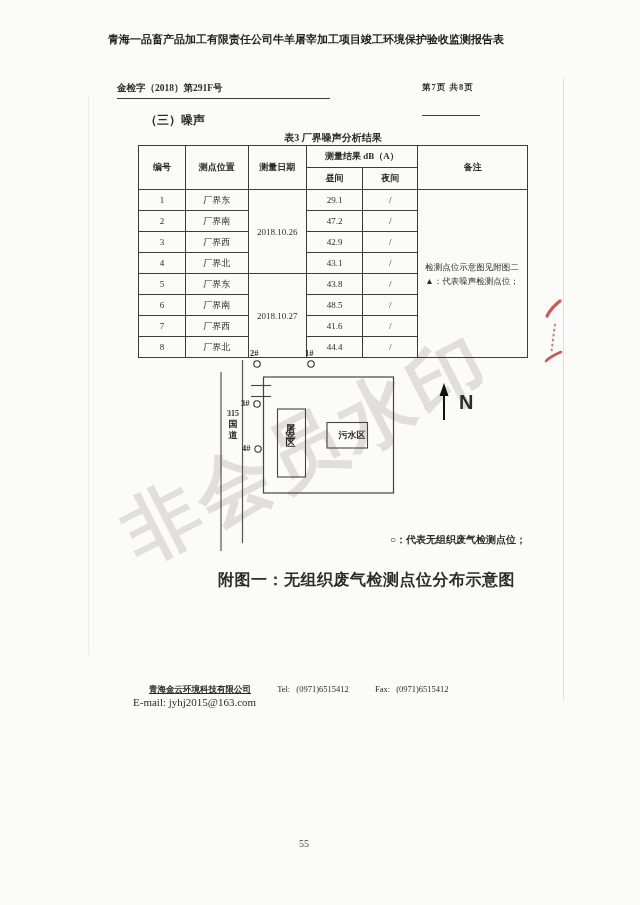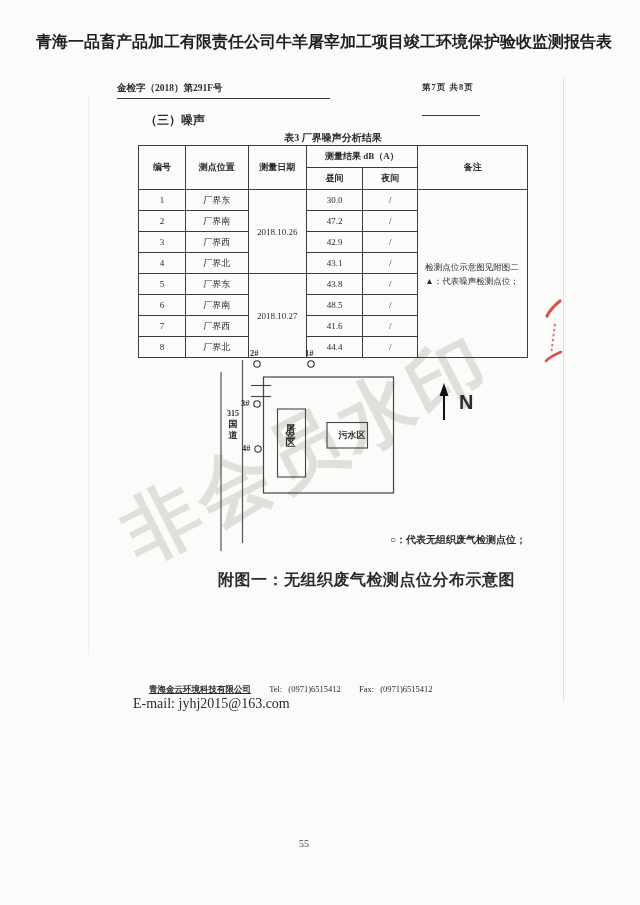--- a/index.html
+++ b/index.html
@@ -14,22 +14,22 @@
   
   .watermark{
     left:128px;top:500px;height:80px;line-height:80px;
     font-size:76px;font-weight:700;letter-spacing:4px;white-space:nowrap;
     color:#d9d6d2;opacity:.75;
     transform:rotate(-27deg);transform-origin:left center;
     z-index:0;pointer-events:none;
   }
 
   
-  .doc-title{left:0;top:32px;width:612px;text-align:right;
-    font-size:16px;font-weight:700;color:#1f1f1f;z-index:2;}
+  .doc-title{left:0;top:32px;width:612px;text-align:center;
+    font-size:11px;font-weight:700;color:#1f1f1f;z-index:2;}
   .hdr-left{left:117px;top:82px;width:213px;padding-bottom:3px;
     border-bottom:1.5px solid #3a3a3a;font-size:9.5px;font-weight:700;z-index:2;}
   .hdr-right{left:422px;top:82px;width:58px;padding-bottom:21px;
     border-bottom:1.5px solid #3a3a3a;font-size:8.5px;font-weight:700;
     letter-spacing:1px;white-space:nowrap;z-index:2;}
   .section-title{left:145px;top:112px;font-size:12px;font-weight:700;z-index:2;}
   .table-title{left:138px;top:131px;width:390px;text-align:center;
     font-size:10px;font-weight:700;z-index:2;}
 
   
@@ -53,23 +53,23 @@
     font-size:9px;font-weight:700;z-index:2;}
   .north-label{left:459px;top:391px;font-size:20px;font-weight:700;
     font-family:"Liberation Sans","DejaVu Sans",sans-serif;z-index:2;}
   .legend{left:390px;top:533px;font-size:10px;font-weight:700;z-index:2;}
   .fig-caption{left:218px;top:570px;font-size:16px;font-weight:700;
     letter-spacing:.5px;z-index:2;}
 
   
   .footer-line1{left:133px;top:684px;font-size:8.5px;z-index:2;white-space:nowrap;}
   .footer-line1 .company{font-weight:700;text-decoration:underline;margin-left:16px;}
-  .footer-line1 .lbl{margin-left:16px;}
+  .footer-line1 .lbl{margin-left:24px;}
   .footer-line1 .val{margin-left:4px;}
-  .footer-line2{left:133px;top:696px;font-size:14px;z-index:2;}
+  .footer-line2{left:133px;top:696px;font-size:11px;z-index:2;}
   .page-number{left:0;top:838px;width:608px;text-align:center;
     font-size:10px;color:#444;z-index:2;}
 
   svg.gfx{left:0;top:0;z-index:1;pointer-events:none;}
   .edge-line{left:563px;top:78px;width:1px;height:622px;background:#e3e0dc;z-index:1;}
   .edge-line-left{left:88px;top:95px;width:1px;height:560px;background:#f0eeec;z-index:1;}
 </style>
 </head>
 <body>
 
@@ -106,21 +106,21 @@
       <tr>
         <th>昼间</th>
         <th>夜间</th>
       </tr>
     </thead>
     <tbody>
       <tr>
         <td>1</td>
         <td>厂界东</td>
         <td rowspan="4">2018.10.26</td>
-        <td>30.0</td>
+        <td>29.1</td>
         <td>/</td>
         <td rowspan="8" class="remark-cell">
           <div>检测点位示意图见附图二</div>
           <div>▲：代表噪声检测点位；</div>
         </td>
       </tr>
       <tr>
         <td>2</td>
         <td>厂界南</td>
         <td>47.2</td>

